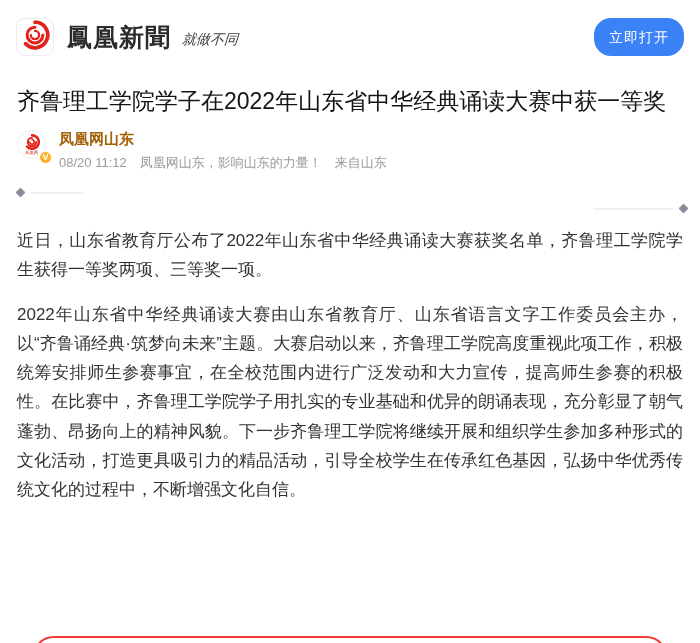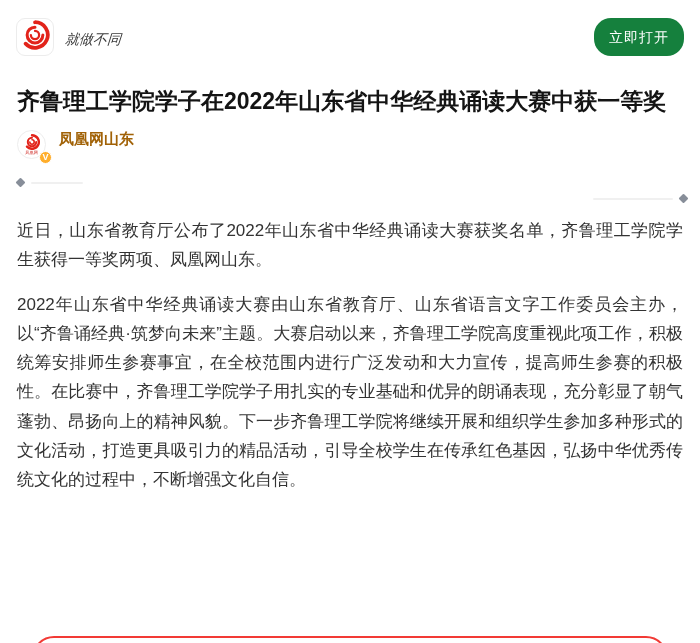--- a/index.html
+++ b/index.html
@@ -38,37 +38,37 @@
     margin-left: 11px;
     margin-top: 6px;
     font-family: "DejaVu Serif", serif;
     font-style: italic;
     font-size: 14px;
     color: #3a3a3a;
     transform: skewX(-4deg);
   }
   .open-btn {
     margin-left: auto;
-    background: #15803d;
+    background: #3b82f6;
     color: #fff;
     border: none;
     border-radius: 17px;
     padding: 12px 15px;
     font-size: 14px;
     line-height: 1;
     cursor: pointer;
     letter-spacing: 1px;
   }
 
   
   .title {
     margin: 29px 17px 0 17px;
     font-size: 23px;
     line-height: 1.4;
-    font-weight: 700;
+    font-weight: 400;
     color: #141414;
   }
   .author-row {
     display: flex;
     align-items: flex-start;
     margin: 13px 17px 0 17px;
   }
   .avatar-wrap { position: relative; width: 32px; height: 32px; flex: 0 0 auto; cursor: pointer; }
   .avatar {
     width: 29px; height: 29px;
@@ -158,20 +158,21 @@
     <span>
       <svg width="30" height="30" viewBox="0 0 40 40">
         <g stroke="#e2231a" fill="none" stroke-linecap="round">
           <path d="M20 3 a17 17 0 1 1 -12.5 28.5" stroke-width="5"></path>
           <path d="M20 9.5 a10.5 10.5 0 1 0 10.5 10.5" stroke-width="4"></path>
           <path d="M20 14.5 a5.5 5.5 0 1 1 -5.5 5.5" stroke-width="3"></path>
         </g>
       </svg>
     </span>
   </div>
+  <div class="brand">鳳凰新聞</div>
   <div class="slogan">就做不同</div>
   <button class="open-btn">立即打开</button>
 </div>
 
 <h1 class="title">齐鲁理工学院学子在2022年山东省中华经典诵读大赛中获一等奖</h1>
 
 <div class="author-row">
   <div class="avatar-wrap">
     <div class="avatar">
       <svg width="16" height="16" viewBox="0 0 40 40">
@@ -180,30 +181,33 @@
           <path d="M20 9.5 a10.5 10.5 0 1 0 10.5 10.5" stroke-width="5"></path>
           <path d="M20 14.5 a5.5 5.5 0 1 1 -5.5 5.5" stroke-width="4"></path>
         </g>
       </svg>
       <span class="avatar-caption">凤凰网</span>
     </div>
     <span class="v-badge">V</span>
   </div>
   <div class="author-info">
     <div class="author-name">凤凰网山东</div>
+    <div class="meta-line">
+      <span>08/20 11:12</span><span>凤凰网山东，影响山东的力量！</span><span>来自山东</span>
+    </div>
   </div>
 </div>
 
 <div class="sep sep-left">
   <span class="diamond"></span>
   <span class="sep-line"></span>
 </div>
 <div class="sep sep-right">
   <span class="sep-line"></span>
   <span class="diamond"></span>
 </div>
 
 <div class="article-body">
-  <p>近日，山东省教育厅公布了2022年山东省中华经典诵读大赛获奖名单，齐鲁理工学院学生获得一等奖两项、凤凰网山东。</p>
+  <p>近日，山东省教育厅公布了2022年山东省中华经典诵读大赛获奖名单，齐鲁理工学院学生获得一等奖两项、三等奖一项。</p>
   <p>2022年山东省中华经典诵读大赛由山东省教育厅、山东省语言文字工作委员会主办，以“齐鲁诵经典·筑梦向未来”主题。大赛启动以来，齐鲁理工学院高度重视此项工作，积极统筹安排师生参赛事宜，在全校范围内进行广泛发动和大力宣传，提高师生参赛的积极性。在比赛中，齐鲁理工学院学子用扎实的专业基础和优异的朗诵表现，充分彰显了朝气蓬勃、昂扬向上的精神风貌。下一步齐鲁理工学院将继续开展和组织学生参加多种形式的文化活动，打造更具吸引力的精品活动，引导全校学生在传承红色基因，弘扬中华优秀传统文化的过程中，不断增强文化自信。</p>
 </div>
 
 <div class="bottom-open"></div>
 
 </body></html>

